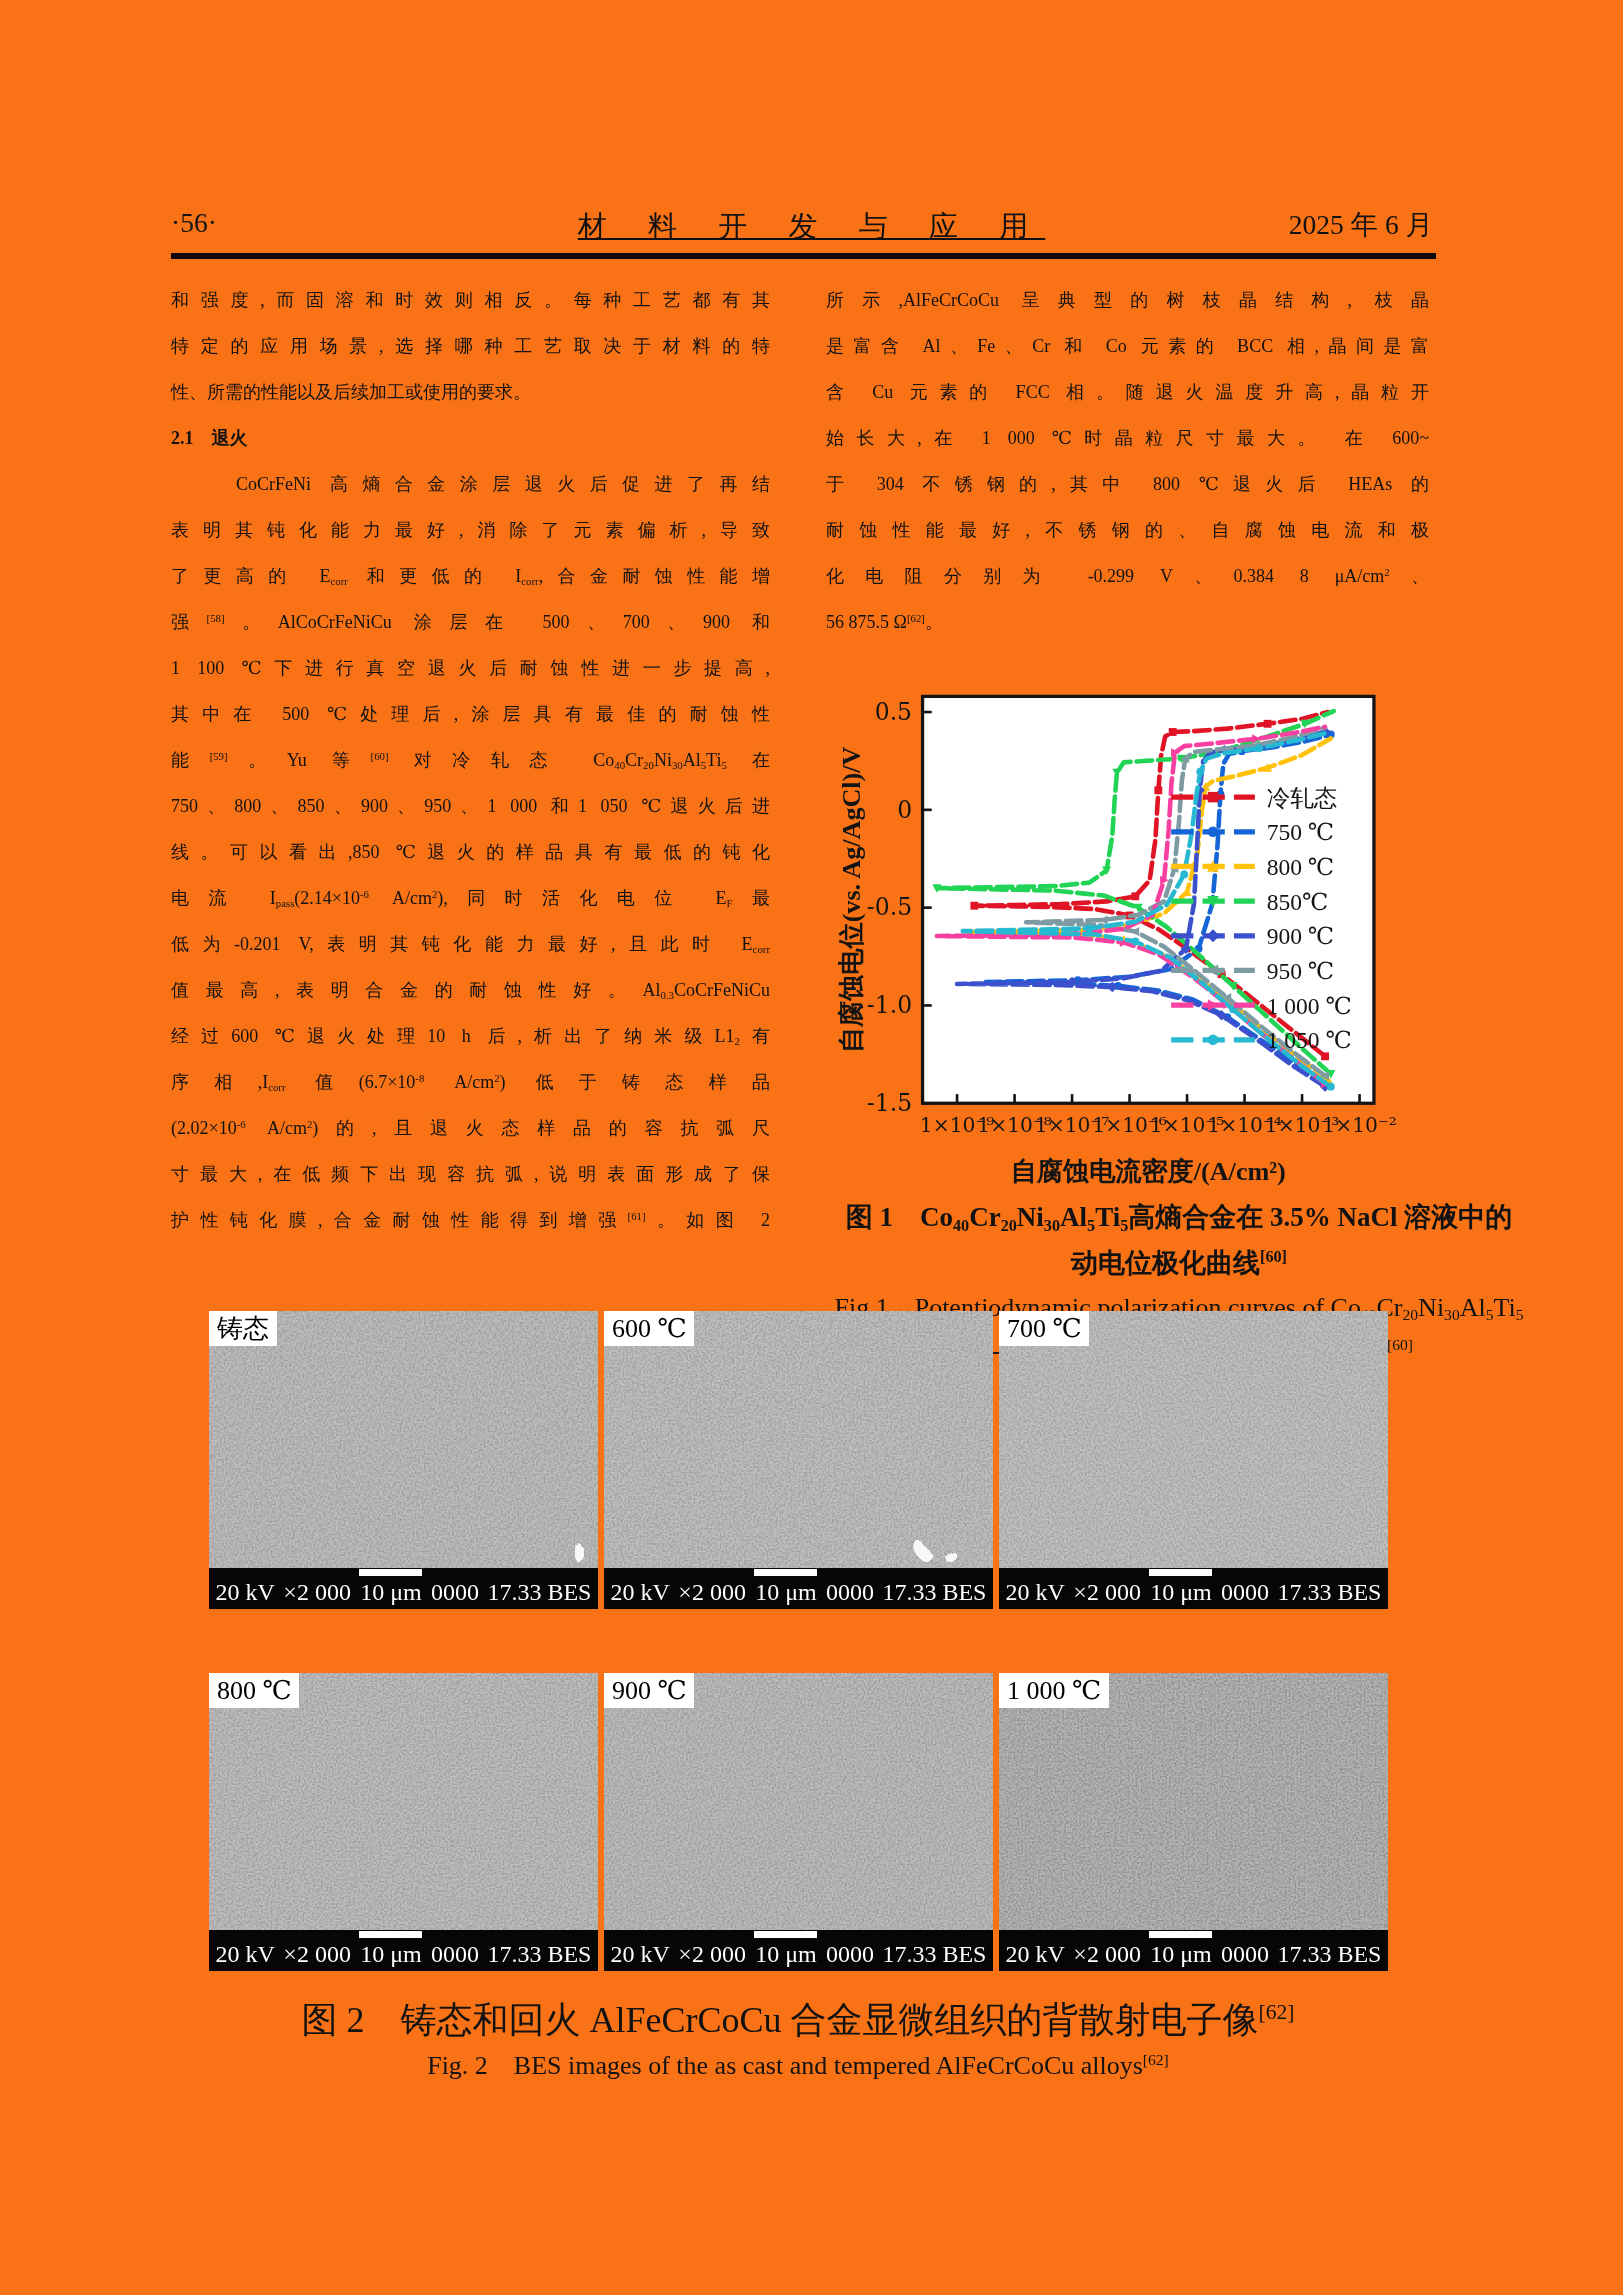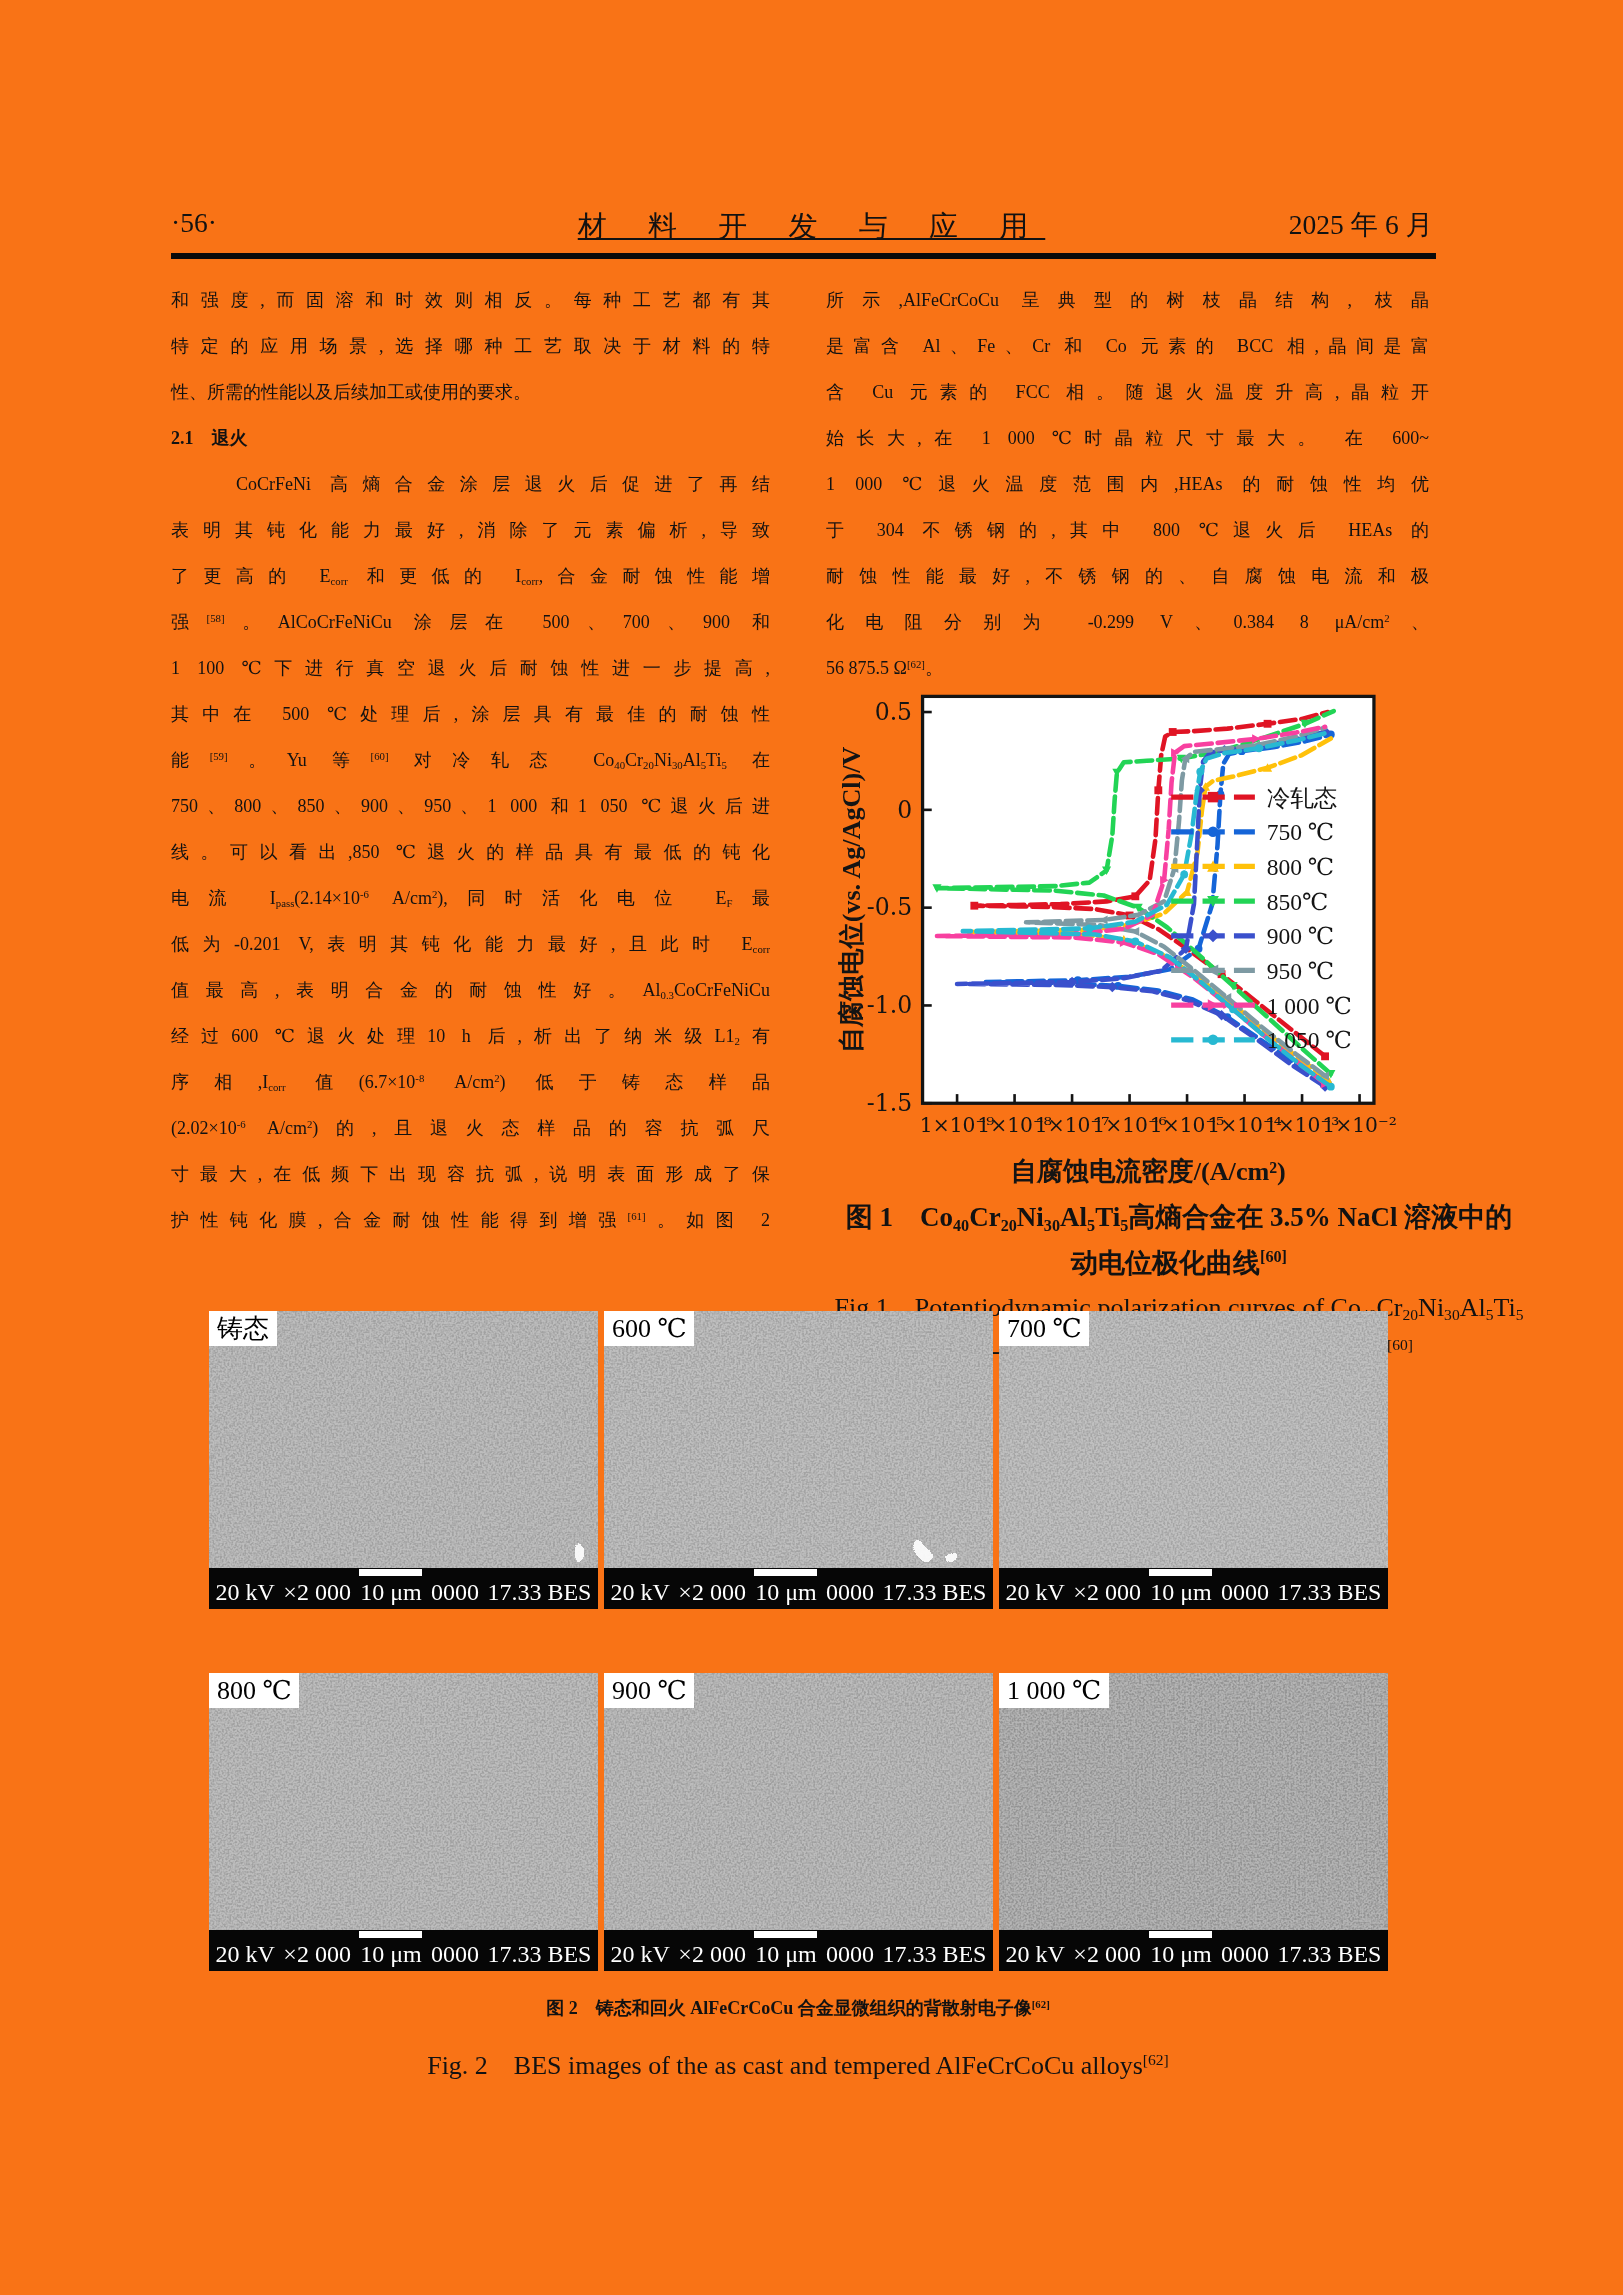--- a/index.html
+++ b/index.html
@@ -29,21 +29,21 @@
   .sem-panel{position:absolute;width:389px;height:297px;background:#777;}
   .sem-img{position:absolute;left:0;top:0;width:389px;height:257px;display:block;}
   .sem-chip{position:absolute;left:0;top:0;background:#ffffff;color:#000;
             font-size:26px;height:35px;line-height:35px;padding:0 7.9px;}
   .sem-bar{position:absolute;left:0;top:257px;width:389px;height:41px;background:#060606;
            display:flex;align-items:flex-end;justify-content:space-between;
            padding:0 6.5px;box-sizing:border-box;color:#fff;font-size:24px;line-height:33px;}
   .sg{display:flex;flex-direction:column;align-items:center;justify-content:flex-end;height:41px;}
   .sbar{width:63px;height:7.2px;background:#ffffff;margin-bottom:0px;}
   .fig2cap{position:absolute;left:209px;width:1178px;text-align:center;}
-  .fig2cap.cn{top:1996px;font-weight:bold;font-size:18px;}
+  .fig2cap.cn{top:1996px;font-weight:normal;font-size:36px;}
   .fig2cap.en{top:2048px;font-size:26px;}
 </style>
 </head>
 <body>
 
 <div class="page">
   <span class="hdr-num">·56·</span>
   <span class="hdr-journal">材 料 开 发 与 应 用</span>
   <span class="hdr-date">2025 年 6 月</span>
   <div class="hdr-rule"></div>
@@ -69,21 +69,20 @@
       <div class="tline">序相,I<sub>corr</sub> 值(6.7×10<sup>-8</sup> A/cm<sup>2</sup>) 低于铸态样品</div>
       <div class="tline">(2.02×10<sup>-6</sup> A/cm<sup>2</sup>)的,且退火态样品的容抗弧尺</div>
       <div class="tline">寸最大,在低频下出现容抗弧,说明表面形成了保</div>
       <div class="tline">护性钝化膜,合金耐蚀性能得到增强<sup>[61]</sup>。如图 2</div>
     </div>
   <div id="right-column" class="col">
       <div class="tline">所示,AlFeCrCoCu 呈典型的树枝晶结构, 枝晶</div>
       <div class="tline">是富含 Al、Fe、Cr 和 Co 元素的 BCC 相,晶间是富</div>
       <div class="tline">含 Cu 元素的 FCC 相。随退火温度升高,晶粒开</div>
       <div class="tline">始长大,在 1 000 ℃时晶粒尺寸最大。 在 600~</div>
-      <div class="tline">1 000 ℃退火温度范围内,HEAs 的耐蚀性均优</div>
       <div class="tline">于 304 不锈钢的,其中 800 ℃退火后 HEAs 的</div>
       <div class="tline">耐蚀性能最好,不锈钢的、自腐蚀电流和极</div>
       <div class="tline">化电阻分别为 -0.299 V、0.384 8 μA/cm<sup>2</sup>、</div>
       <div class="tline end">56 875.5 Ω<sup>[62]</sup>。</div>
     </div>
 
   <div id="fig1">
     <svg id="fig1svg" width="696" height="512" viewBox="0 0 1064 782">
         <rect x="140" y="14" width="690" height="622" fill="#ffffff" stroke="#141414" stroke-width="5"></rect>
         <line x1="192.73885350318469" y1="636" x2="192.73885350318469" y2="622" stroke="#141414" stroke-width="4"></line>

